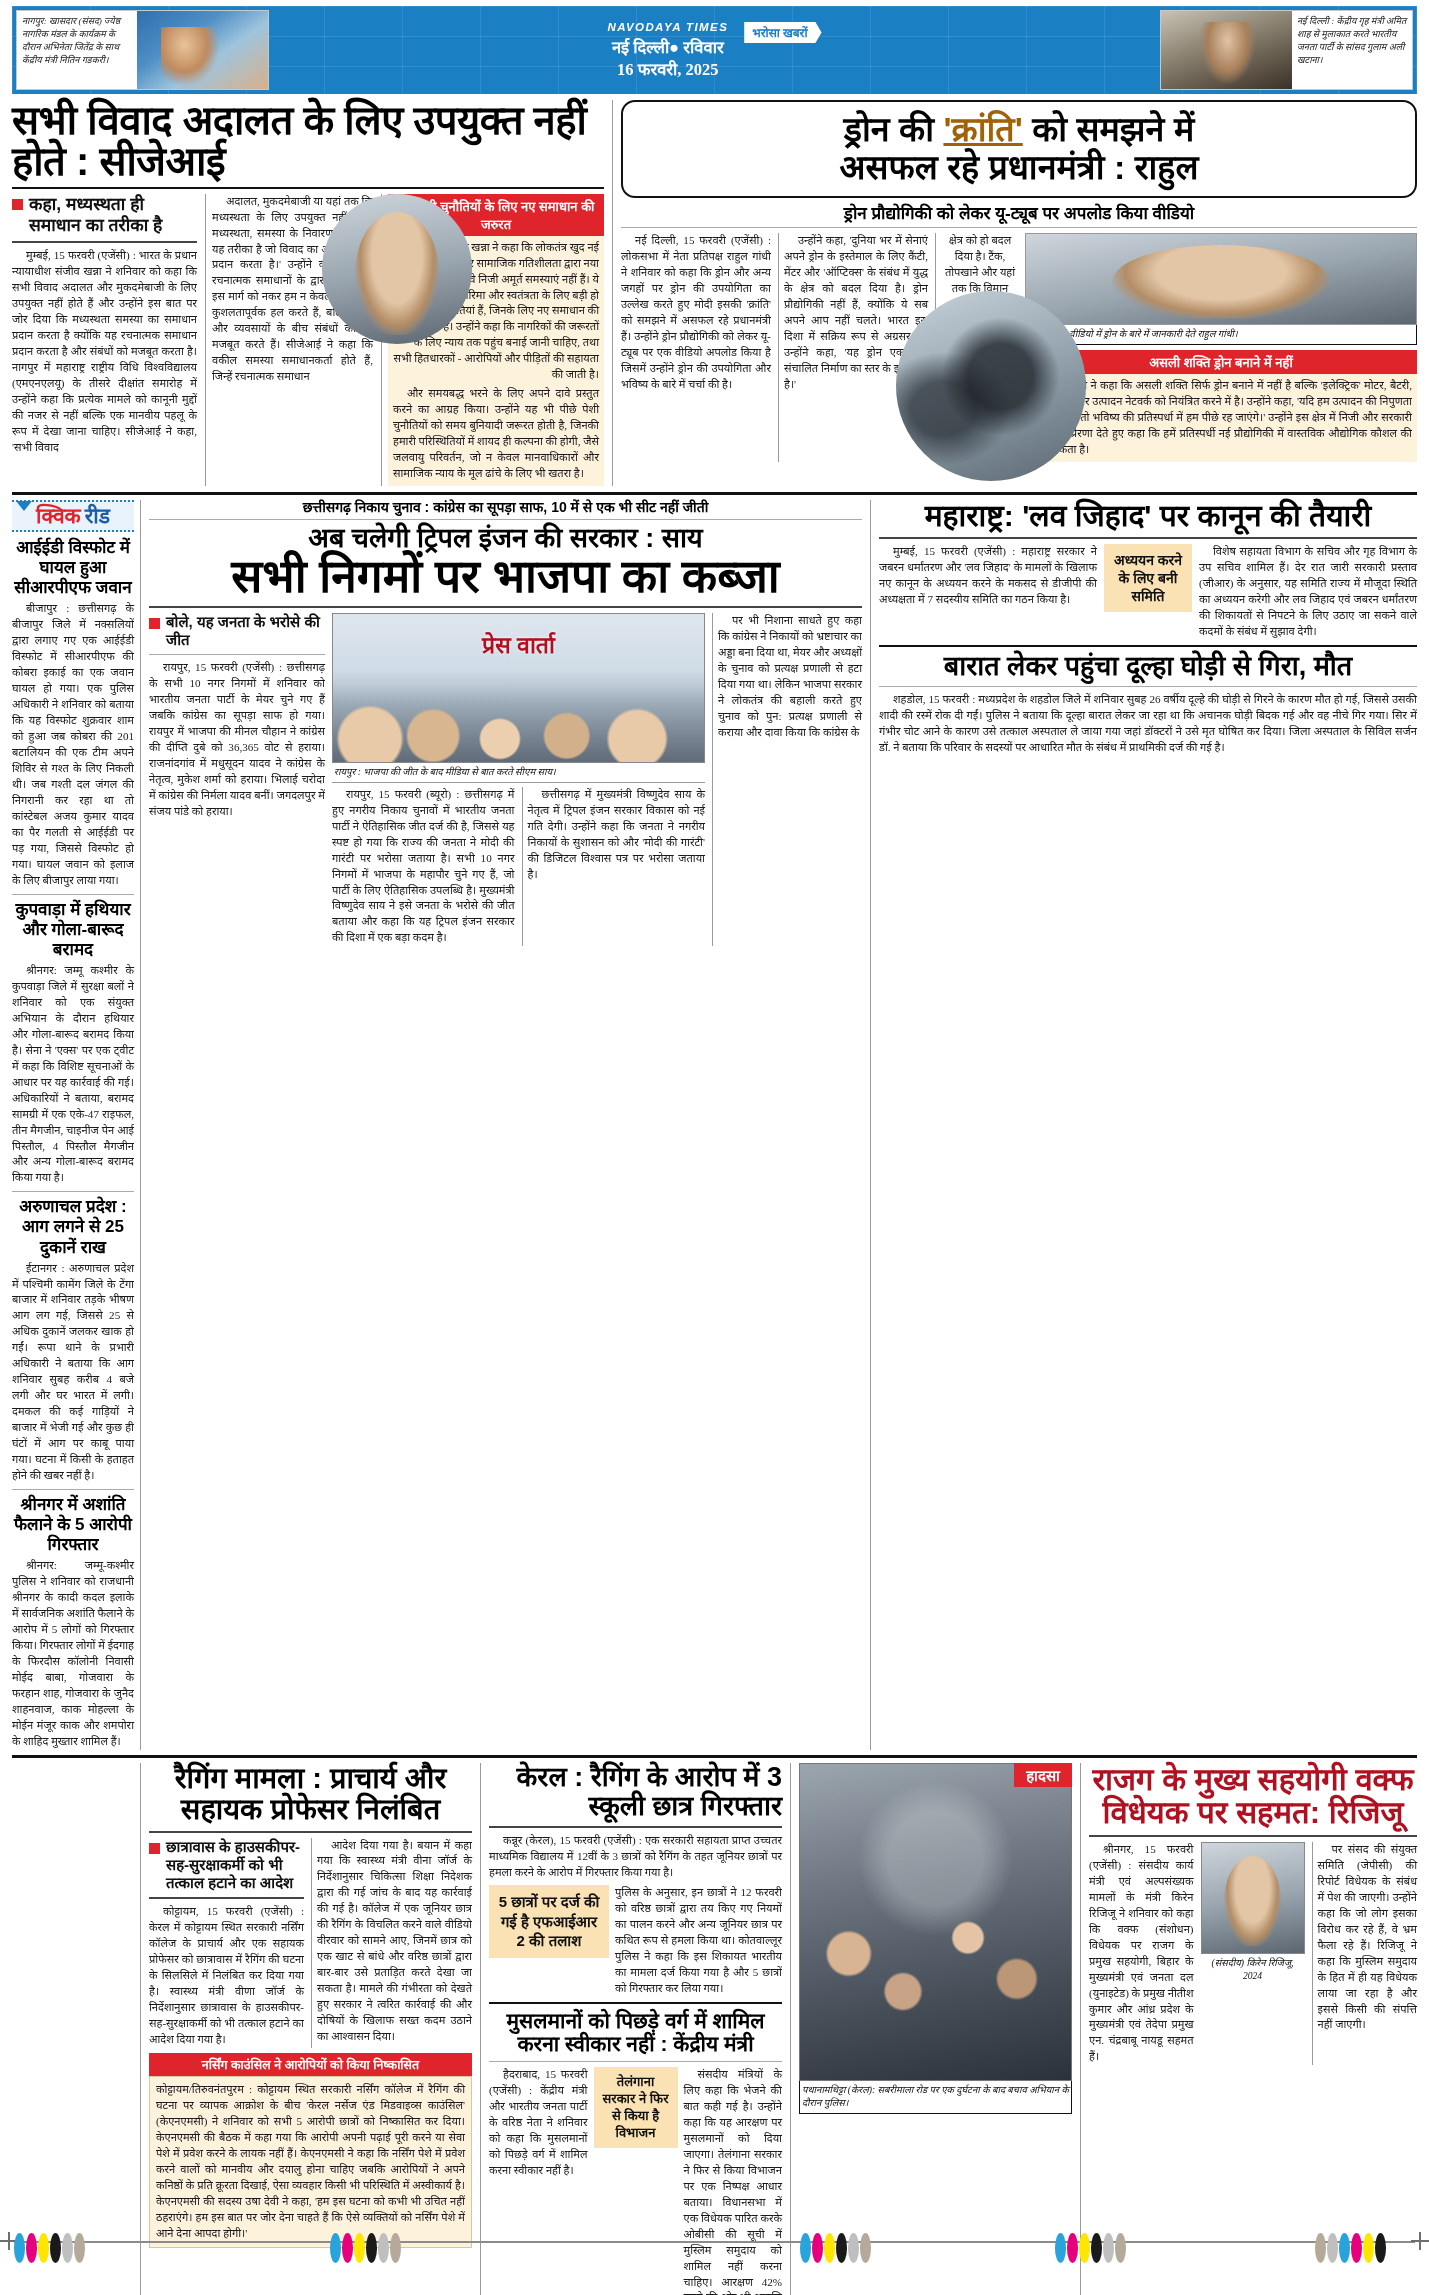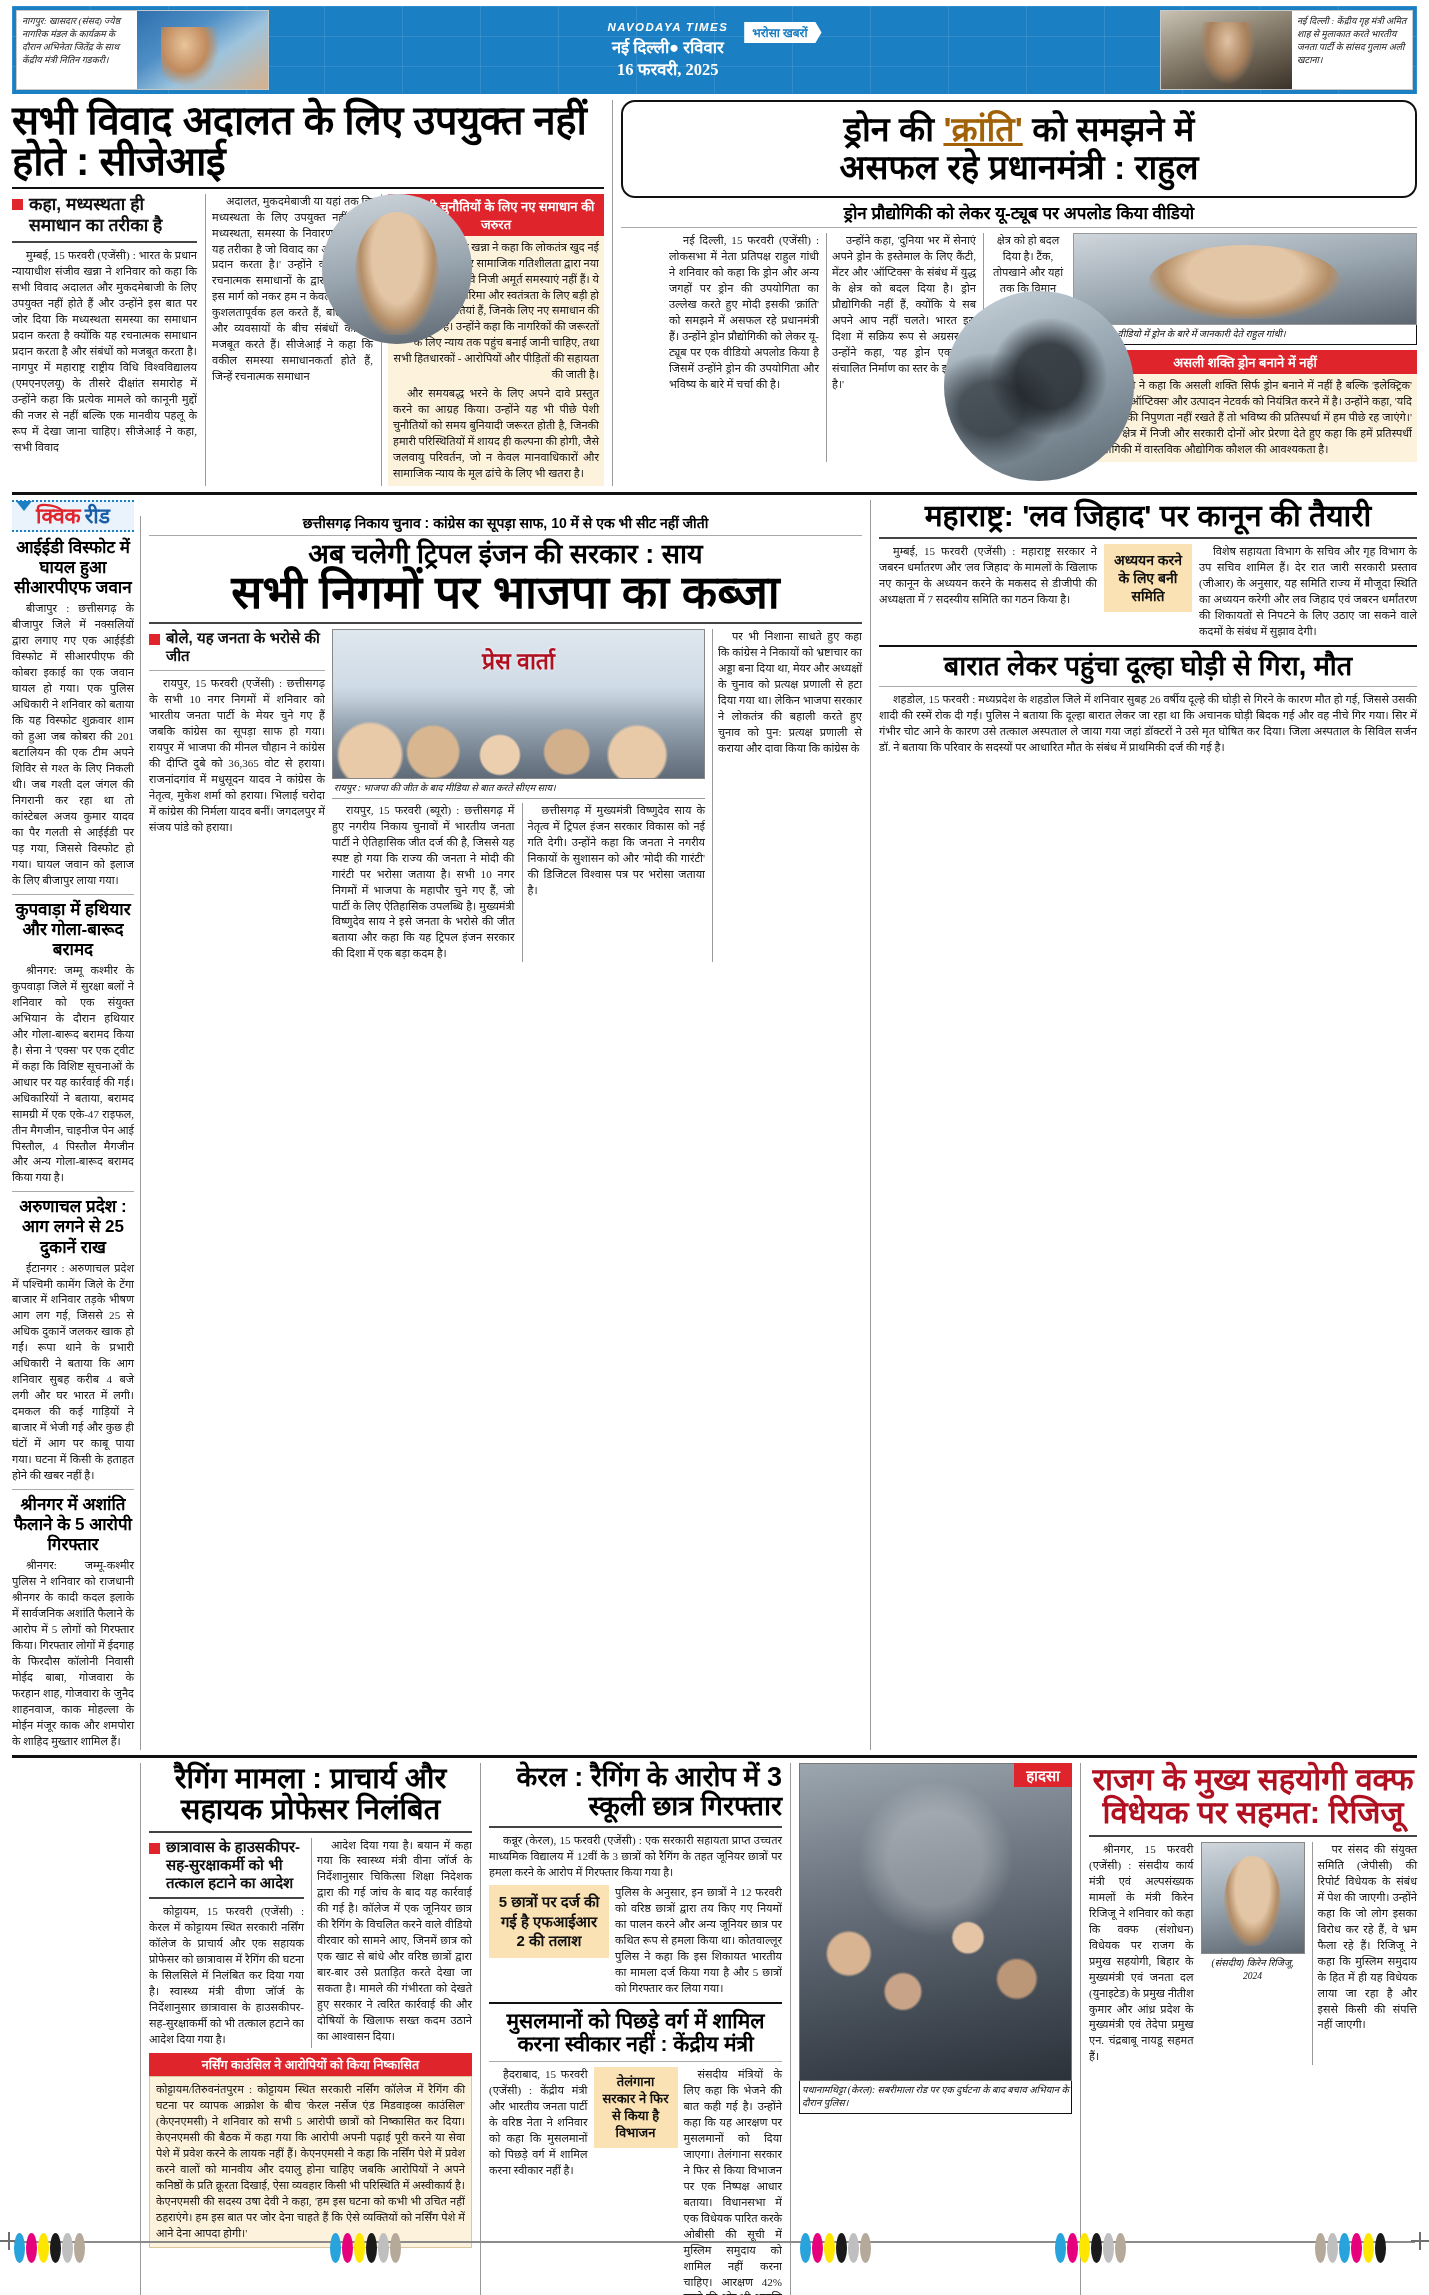--- a/index.html
+++ b/index.html
@@ -233,21 +233,21 @@
       <div class="rounded-box" style="margin-left:8px; padding:8px 12px 10px 12px;">
         <div class="main-head h-xl" style="text-align:center; line-height:1.12;">
           <span>ड्रोन की </span><span style="color:#a16207;text-decoration:underline;">'क्रांति'</span><span> को समझने में</span>
           <div>असफल रहे प्रधानमंत्री : राहुल</div>
         </div>
       </div>
       <div class="main-head h-sm" style="text-align:center; margin:7px 0 4px 8px;">ड्रोन प्रौद्योगिकी को लेकर यू-ट्यूब पर अपलोड किया वीडियो</div>
       <div class="hr-gry" style="margin-left:8px;"></div>
 
       <div style="display:flex; gap:7px; margin-left:8px;">
-        <div style="width:150px;margin-left:48px;">
+        <div style="width:150px;">
           <div class="body-txt indent">नई दिल्ली, 15 फरवरी (एजेंसी) : लोकसभा में नेता प्रतिपक्ष राहुल गांधी ने शनिवार को कहा कि ड्रोन और अन्य जगहों पर ड्रोन की उपयोगिता का उल्लेख करते हुए मोदी इसकी 'क्रांति' को समझने में असफल रहे प्रधानमंत्री हैं। उन्होंने ड्रोन प्रौद्योगिकी को लेकर यू-ट्यूब पर एक वीडियो अपलोड किया है जिसमें उन्होंने ड्रोन की उपयोगिता और भविष्य के बारे में चर्चा की है।</div>
         </div>
         <div style="width:150px;" class="col-rule">
           <div class="body-txt indent" style="padding-left:5px;">उन्होंने कहा, 'दुनिया भर में सेनाएं अपने ड्रोन के इस्तेमाल के लिए कैंटी, मेंटर और 'ऑप्टिक्स' के संबंध में युद्ध के क्षेत्र को बदल दिया है। ड्रोन प्रौद्योगिकी नहीं हैं, क्योंकि ये सब अपने आप नहीं चलते। भारत इस दिशा में सक्रिय रूप से अग्रसर है।' उन्होंने कहा, 'यह ड्रोन एक नया संचालित निर्माण का स्तर के इनोवेशन है।'</div>
         </div>
         <div style="flex:1; position:relative;" class="col-rule">
           <div style="position:relative; padding-left:5px;">
             <div class="photo drone circle-ph" style="position:absolute; left:-40px; top:58px; width:190px; height:190px; z-index:4;"></div>
             <div style="display:flex; gap:6px;">
               <div style="width:78px;">
@@ -293,21 +293,21 @@
         <div class="main-head h-sm" style="text-align:center; line-height:1.18;">अरुणाचल प्रदेश : आग लगने से 25 दुकानें राख</div>
         <div class="body-txt indent" style="margin-top:3px;">ईटानगर : अरुणाचल प्रदेश में पश्चिमी कामेंग जिले के टेंगा बाजार में शनिवार तड़के भीषण आग लग गई, जिससे 25 से अधिक दुकानें जलकर खाक हो गईं। रूपा थाने के प्रभारी अधिकारी ने बताया कि आग शनिवार सुबह करीब 4 बजे लगी और घर भारत में लगी। दमकल की कई गाड़ियों ने बाजार में भेजी गई और कुछ ही घंटों में आग पर काबू पाया गया। घटना में किसी के हताहत होने की खबर नहीं है।</div>
       </div>
       <div class="hr-gry"></div>
       <div>
         <div class="main-head h-sm" style="text-align:center; line-height:1.18;">श्रीनगर में अशांति फैलाने के 5 आरोपी गिरफ्तार</div>
         <div class="body-txt indent" style="margin-top:3px;">श्रीनगर: जम्मू-कश्मीर पुलिस ने शनिवार को राजधानी श्रीनगर के कादी कदल इलाके में सार्वजनिक अशांति फैलाने के आरोप में 5 लोगों को गिरफ्तार किया। गिरफ्तार लोगों में ईदगाह के फिरदौस कॉलोनी निवासी मोईद बाबा, गोजवारा के फरहान शाह, गोजवारा के जुनैद शाहनवाज, काक मोहल्ला के मोईन मंजूर काक और शमपोरा के शाहिद मुख्तार शामिल हैं।</div>
       </div>
     </div>
 
-    <div style="width:730px; padding:0 8px;margin-top:16px;" class="col-rule">
+    <div style="width:730px; padding:0 8px;" class="col-rule">
       <div class="main-head h-xs" style="text-align:center;">छत्तीसगढ़ निकाय चुनाव : कांग्रेस का सूपड़ा साफ, 10 में से एक भी सीट नहीं जीती</div>
       <div class="hr-gry"></div>
       <div class="main-head h-lg" style="text-align:center; margin-top:3px;">अब चलेगी ट्रिपल इंजन की सरकार : साय</div>
       <div class="main-head" style="font-size:46px; text-align:center; line-height:1.04;">सभी निगमों पर भाजपा का कब्जा</div>
       <div class="hr-gry" style="height:2px; background:#444;"></div>
 
       <div style="display:flex; gap:7px;">
         <div style="width:176px;">
           <div class="bullet-head" style="font-size:15px;">
             <span class="sq"></span>

